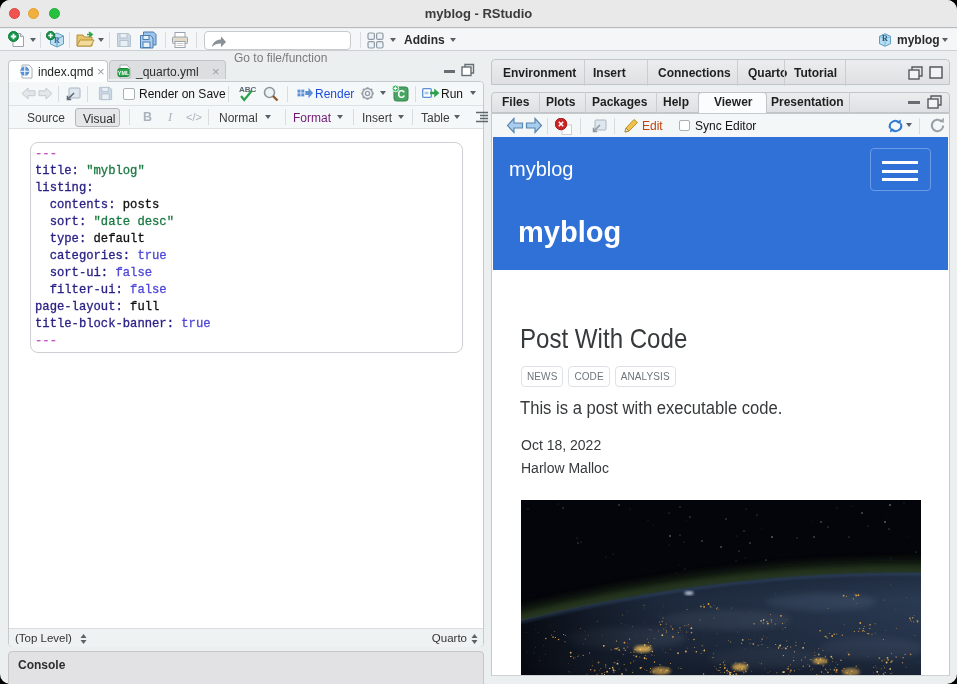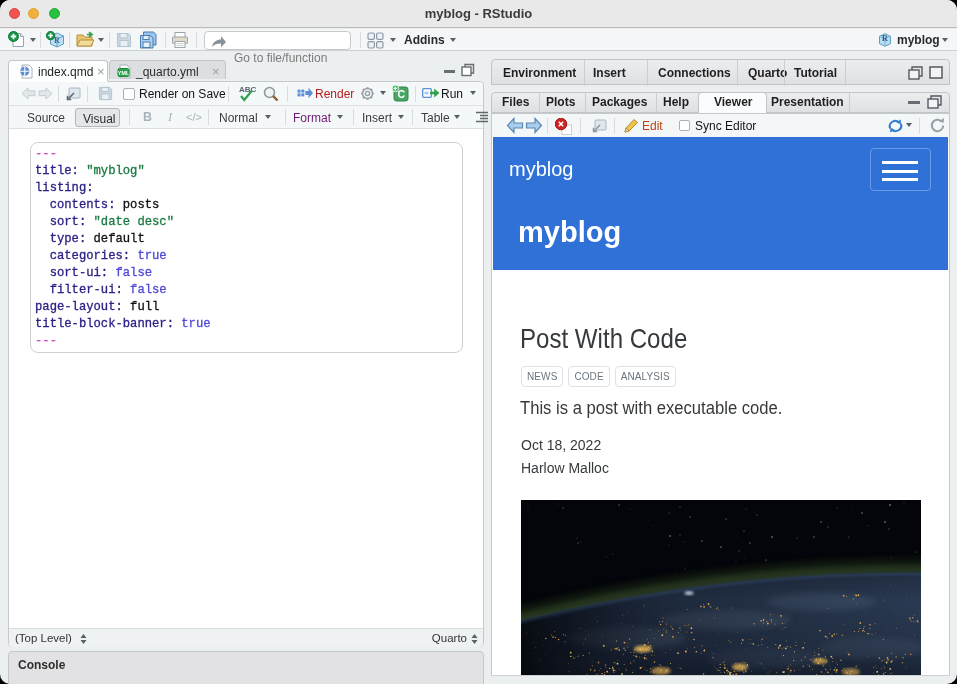--- a/index.html
+++ b/index.html
@@ -191,21 +191,21 @@
       <div class="tsep" style="left:278px;top:4px;"></div>
       <svg class="abs" style="left:288px;top:4px;" width="16" height="14" viewBox="0 0 16 14">
         <g fill="#5c8fd6">
         <rect x="0.5" y="3.6" width="3" height="3"></rect>
             <rect x="0.5" y="7.4" width="3" height="3"></rect>
         <rect x="4.3" y="3.6" width="3" height="3"></rect>
             <rect x="4.3" y="7.4" width="3" height="3"></rect>
         <path d="M8.3 5h3.2V1.8L16 7l-4.5 5.2V9h-3.2z"></path>
         </g>
       </svg>
-      <span class="abs" style="left:306px;top:5px;font-size:12px;color:#b91c1c;">Render</span>
+      <span class="abs" style="left:306px;top:5px;font-size:12px;color:#1d4ed8;">Render</span>
       <svg class="abs" style="left:350px;top:3px;" width="17" height="17" viewBox="0 0 17 17">
         <g fill="none" stroke="#959da5" stroke-width="1.4">
         <circle cx="8.5" cy="8.5" r="5"></circle>
         <path d="M8.5 2.2V4M8.5 13v1.8M2.2 8.5H4M13 8.5h1.8M4 4l1.3 1.3M11.7 11.7L13 13M13 4l-1.3 1.3M5.3 11.7L4 13" stroke-width="2.2"></path>
         </g>
           <circle cx="8.5" cy="8.5" r="2.1" fill="#f5f8f9" stroke="#959da5" stroke-width="1.4"></circle>
       </svg>
       <span class="caret abs" style="left:371px;top:9px;"></span>
       <svg class="abs" style="left:383px;top:3px;" width="17" height="17" viewBox="0 0 17 17">
         <rect x="2" y="2" width="14" height="14" rx="2.5" fill="#4aa564" stroke="#35854c"></rect>

